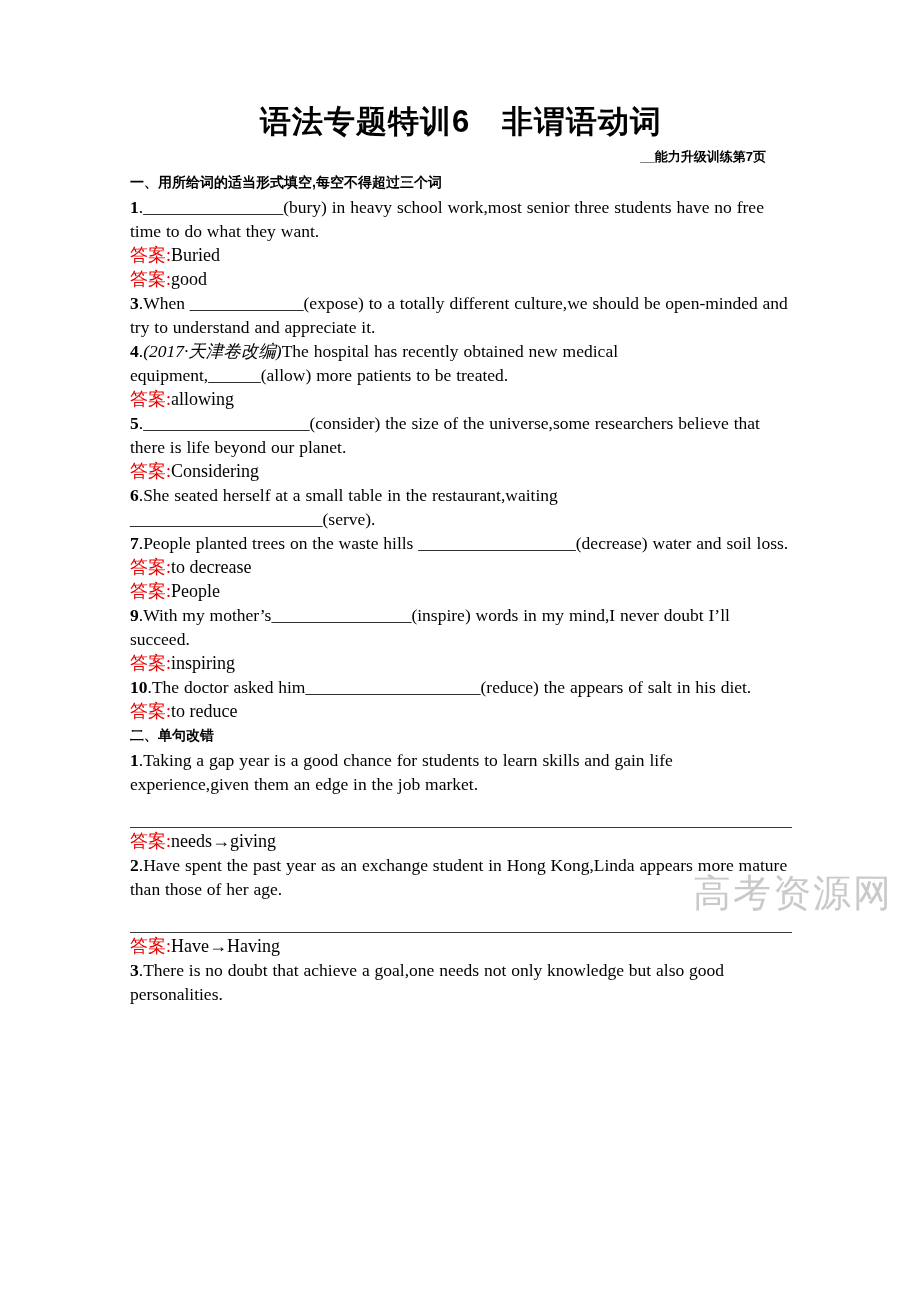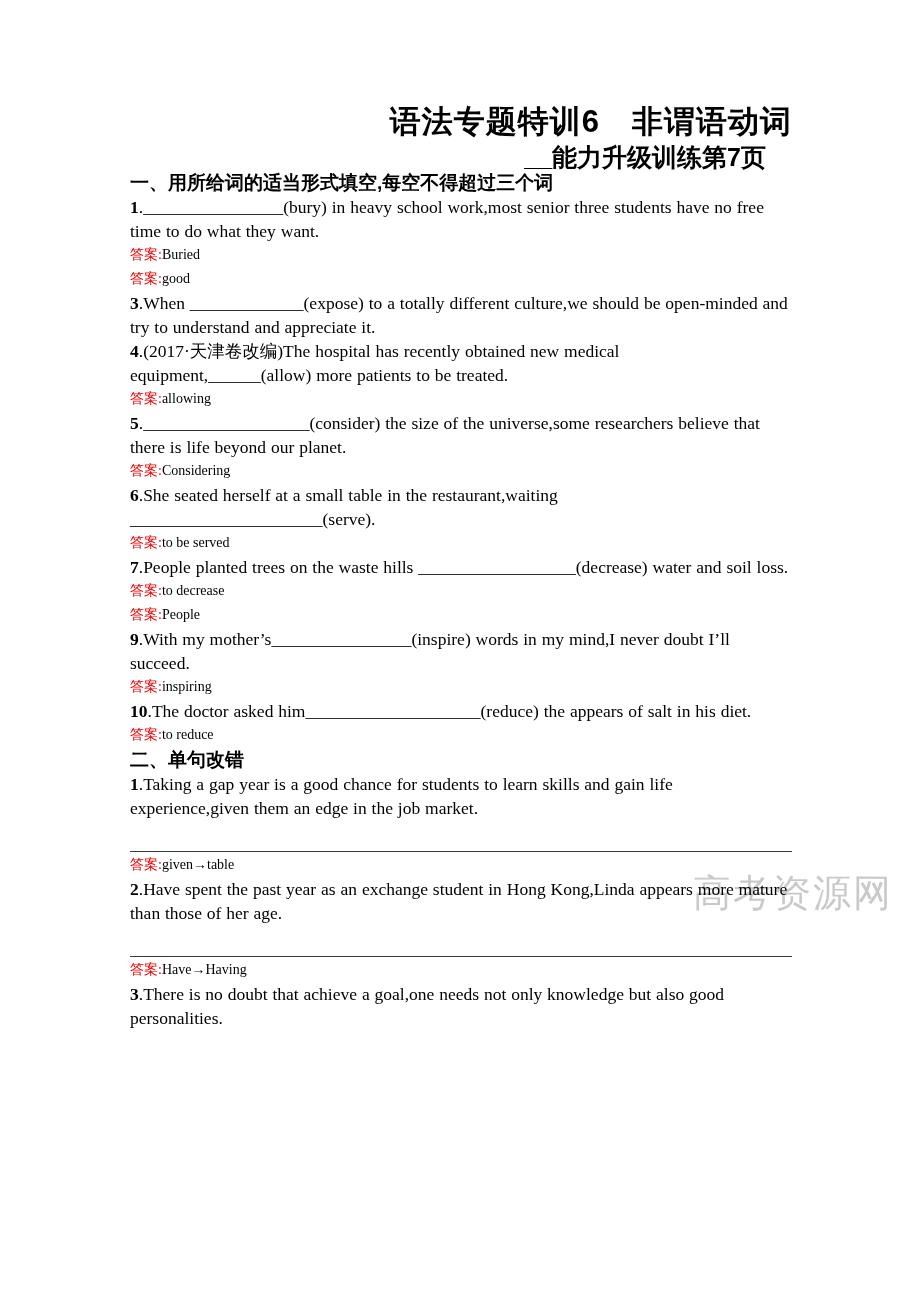--- a/index.html
+++ b/index.html
@@ -16,50 +16,50 @@
     position: absolute;
     left: 130px; top: 100px;
     width: 662px;
   }
   .doc-title {
     margin: 0;
     font-family: "Liberation Sans", sans-serif;
     font-weight: bold;
     font-size: 31px;
     line-height: 44px;
-    text-align: right;
+    text-align: center;
     letter-spacing: 1px;
     white-space: pre;
   }
   .doc-subtitle {
     font-family: "Liberation Sans", sans-serif;
     font-weight: bold;
-    font-size: 25px;
+    font-size: 13px;
     line-height: 26px;
     text-align: right;
     padding-right: 26px;
   }
   .sec-heading {
     font-family: "Liberation Sans", sans-serif;
     font-weight: bold;
-    font-size: 19px;
+    font-size: 14px;
     line-height: 25px;
     margin: 0;
   }
   p.q {
     margin: 0;
     font-size: 17.5px;
     line-height: 24px;
     word-spacing: 0.5px;
   }
   p.q .num { font-weight: bold; }
-  .kai { }
+  .kai { font-style: italic; }
   p.ans {
     margin: 0;
-    font-size: 14px;
+    font-size: 18px;
     line-height: 24px;
   }
   .ans .label { color: #e60000; }
   .ans .val { color: #000000; }
   .write-line {
     height: 31px;
     border-bottom: 1.4px solid #3a3a3a;
     margin-bottom: 1px;
   }
   .watermark {
@@ -95,38 +95,37 @@
 
     <p class="q"><span class="num">3</span><span>.When _____________(expose) to a totally different culture,we should be open-minded and try to understand and appreciate it.</span></p>
 
     <p class="q"><span class="num">4</span><span>.</span><span class="kai">(2017·天津卷改编)</span><span>The hospital has recently obtained new medical equipment,______(allow) more patients to be treated.</span></p>
     <p class="ans"><span class="label">答案:</span><span class="val">allowing</span></p>
 
     <p class="q"><span class="num">5</span><span>.___________________(consider) the size of the universe,some researchers believe that there is life beyond our planet.</span></p>
     <p class="ans"><span class="label">答案:</span><span class="val">Considering</span></p>
 
     <p class="q"><span class="num">6</span><span>.She seated herself at a small table in the restaurant,waiting ______________________(serve).</span></p>
-    <p class="ans"><span class="label">答案:</span><span class="val">to be served</span></p>
 
     <p class="q"><span class="num">7</span><span>.People planted trees on the waste hills __________________(decrease) water and soil loss.</span></p>
     <p class="ans"><span class="label">答案:</span><span class="val">to decrease</span></p>
 
     <p class="ans"><span class="label">答案:</span><span class="val">People</span></p>
 
     <p class="q"><span class="num">9</span><span>.With my mother’s________________(inspire) words in my mind,I never doubt I’ll succeed.</span></p>
     <p class="ans"><span class="label">答案:</span><span class="val">inspiring</span></p>
 
     <p class="q"><span class="num">10</span><span>.The doctor asked him____________________(reduce) the appears of salt in his diet.</span></p>
     <p class="ans"><span class="label">答案:</span><span class="val">to reduce</span></p>
 
     <h2 class="sec-heading">二、单句改错</h2>
 
     <p class="q"><span class="num">1</span><span>.Taking a gap year is a good chance for students to learn skills and gain life experience,given them an edge in the job market.</span></p>
     <div class="write-line"></div>
-    <p class="ans"><span class="label">答案:</span><span class="val">given→table</span></p>
+    <p class="ans"><span class="label">答案:</span><span class="val">needs→giving</span></p>
 
     <p class="q"><span class="num">2</span><span>.Have spent the past year as an exchange student in Hong Kong,Linda appears more mature than those of her age.</span></p>
     <div class="write-line"></div>
     <p class="ans"><span class="label">答案:</span><span class="val">Have→Having</span></p>
 
     <p class="q"><span class="num">3</span><span>.There is no doubt that achieve a goal,one needs not only knowledge but also good personalities.</span></p>
 
   </div>
 </div>
 

